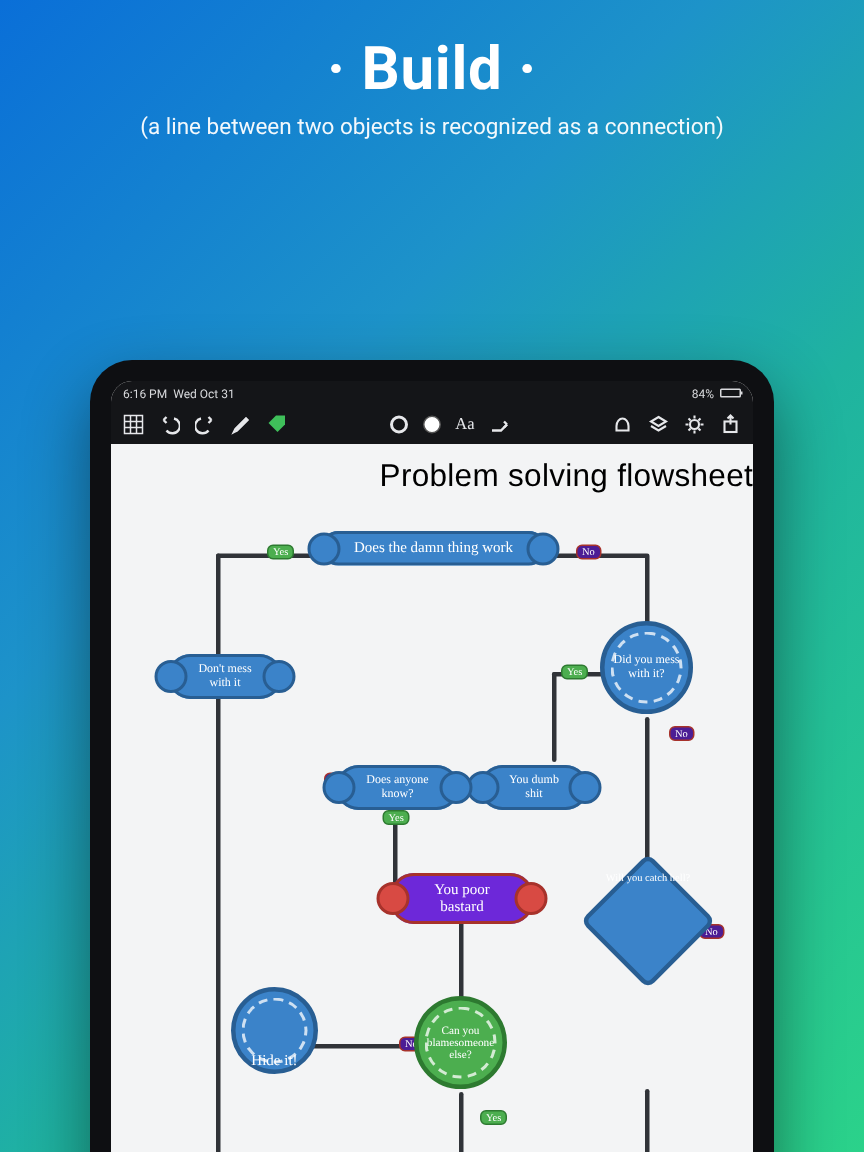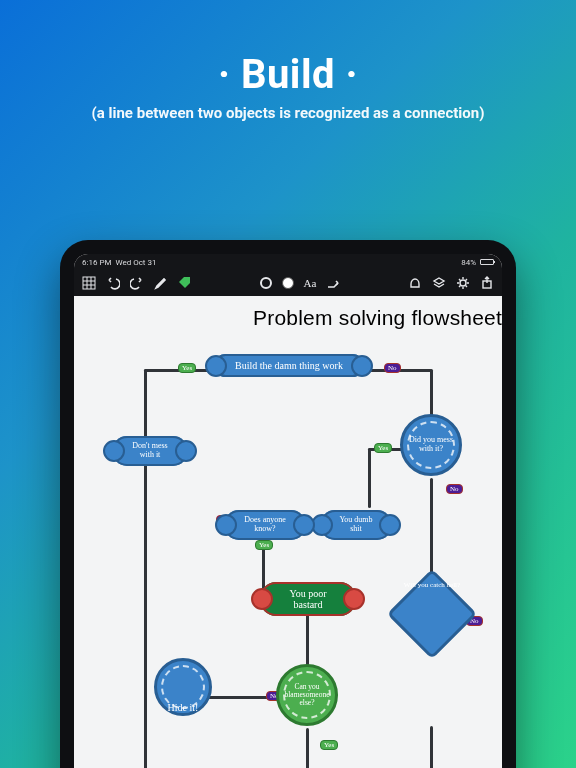--- a/index.html
+++ b/index.html
@@ -1,24 +1,24 @@
 <!DOCTYPE html>
 <html><head>
 <meta charset="utf-8">
 <style>
   * { box-sizing: border-box; margin: 0; padding: 0; }
   html, body { width: 576px; height: 768px; overflow: hidden; font-family: -apple-system, "Segoe UI", Roboto, Helvetica, Arial, sans-serif; }
   body {
     background: linear-gradient(135deg, #0a6fd8 0%, #1d93c9 35%, #1fb3a0 60%, #2bd28a 100%);
     display: flex; flex-direction: column; align-items: center;
   }
-  .hero { width: 100%; text-align: center; color: #ffffff; padding: 22px 24px 10px; margin-top: 29px; }
+  .hero { width: 100%; text-align: center; color: #ffffff; padding: 22px 24px 10px; }
   .hero-title { font-size: 40px; font-weight: 700; letter-spacing: .5px; }
   .hero-sub { font-size: 22px; font-weight: 400; margin-top: 4px; }
-  .hero-note { font-size: 15px; font-weight: 700; margin-top: 6px; opacity: .95; }
+  .hero-note { font-size: 15px; font-weight: 400; margin-top: 6px; opacity: .95; }
 
   .tablet {
     position: absolute; bottom: -92px; left: 50%; transform: translateX(-50%);
     width: 456px; height: 620px;
     background: #0e0f12; border-radius: 28px;
     box-shadow: 0 18px 44px rgba(0,0,0,.45);
     padding: 14px;
   }
   .screen {
     width: 100%; height: 100%; background: #ffffff; border-radius: 14px;
@@ -69,21 +69,21 @@
     background:#3b83c9; border-radius: 16px; padding: 6px 16px;
     box-shadow: inset 0 0 0 2px #285e93;
   }
   .blue-cap::before, .blue-cap::after {
     content:""; position:absolute; width:18px; height:18px; background:#3b83c9;
     border:2px solid #285e93; border-radius:50%; top:50%; transform:translateY(-50%);
   }
   .blue-cap::before { left:-9px; } .blue-cap::after { right:-9px; }
 
   .red-cap {
-    background:#15803d; border-radius: 16px; padding: 6px 16px;
+    background:#6d28d9; border-radius: 16px; padding: 6px 16px;
     box-shadow: inset 0 0 0 2px #a7322b; color:#fff;
   }
   .red-cap::before, .red-cap::after {
     content:""; position:absolute; width:18px; height:18px; background:#d84a43;
     border:2px solid #a7322b; border-radius:50%; top:50%; transform:translateY(-50%);
   }
   .red-cap::before { left:-9px; } .red-cap::after { right:-9px; }
 
   .blue-circle {
     position:absolute; border-radius:50%; background:#3b83c9; border:3px solid #285e93;
@@ -242,21 +242,21 @@
         <span class="lbl green" style="left:300px; top:147px;">Yes</span>
         <span class="lbl red" style="left:372px; top:188px;">No</span>
         <span class="lbl red" style="left:142px; top:219px;">No</span>
         <span class="lbl green" style="left:181px; top:244px;">Yes</span>
         <span class="lbl green" style="left:326px; top:314px;">Yes</span>
         <span class="lbl red" style="left:392px; top:320px;">No</span>
         <span class="lbl red" style="left:192px; top:395px;">No</span>
         <span class="lbl green" style="left:246px; top:444px;">Yes</span>
 
         <div class="cap blue-cap" style="left:140px; top:58px; width:150px;">
-          <span>Build the damn thing work</span>
+          <span>Does the damn thing work</span>
         </div>
 
         <div class="cap blue-cap tiny" style="left:38px; top:140px; width:76px;">
           <span>Don't mess with it</span>
         </div>
 
         <div class="blue-circle" style="left:326px; top:118px; width:62px; height:62px;">
           <span style="position:relative; z-index:1; font-size:8px;">Did you mess with it?</span>
         </div>
 

